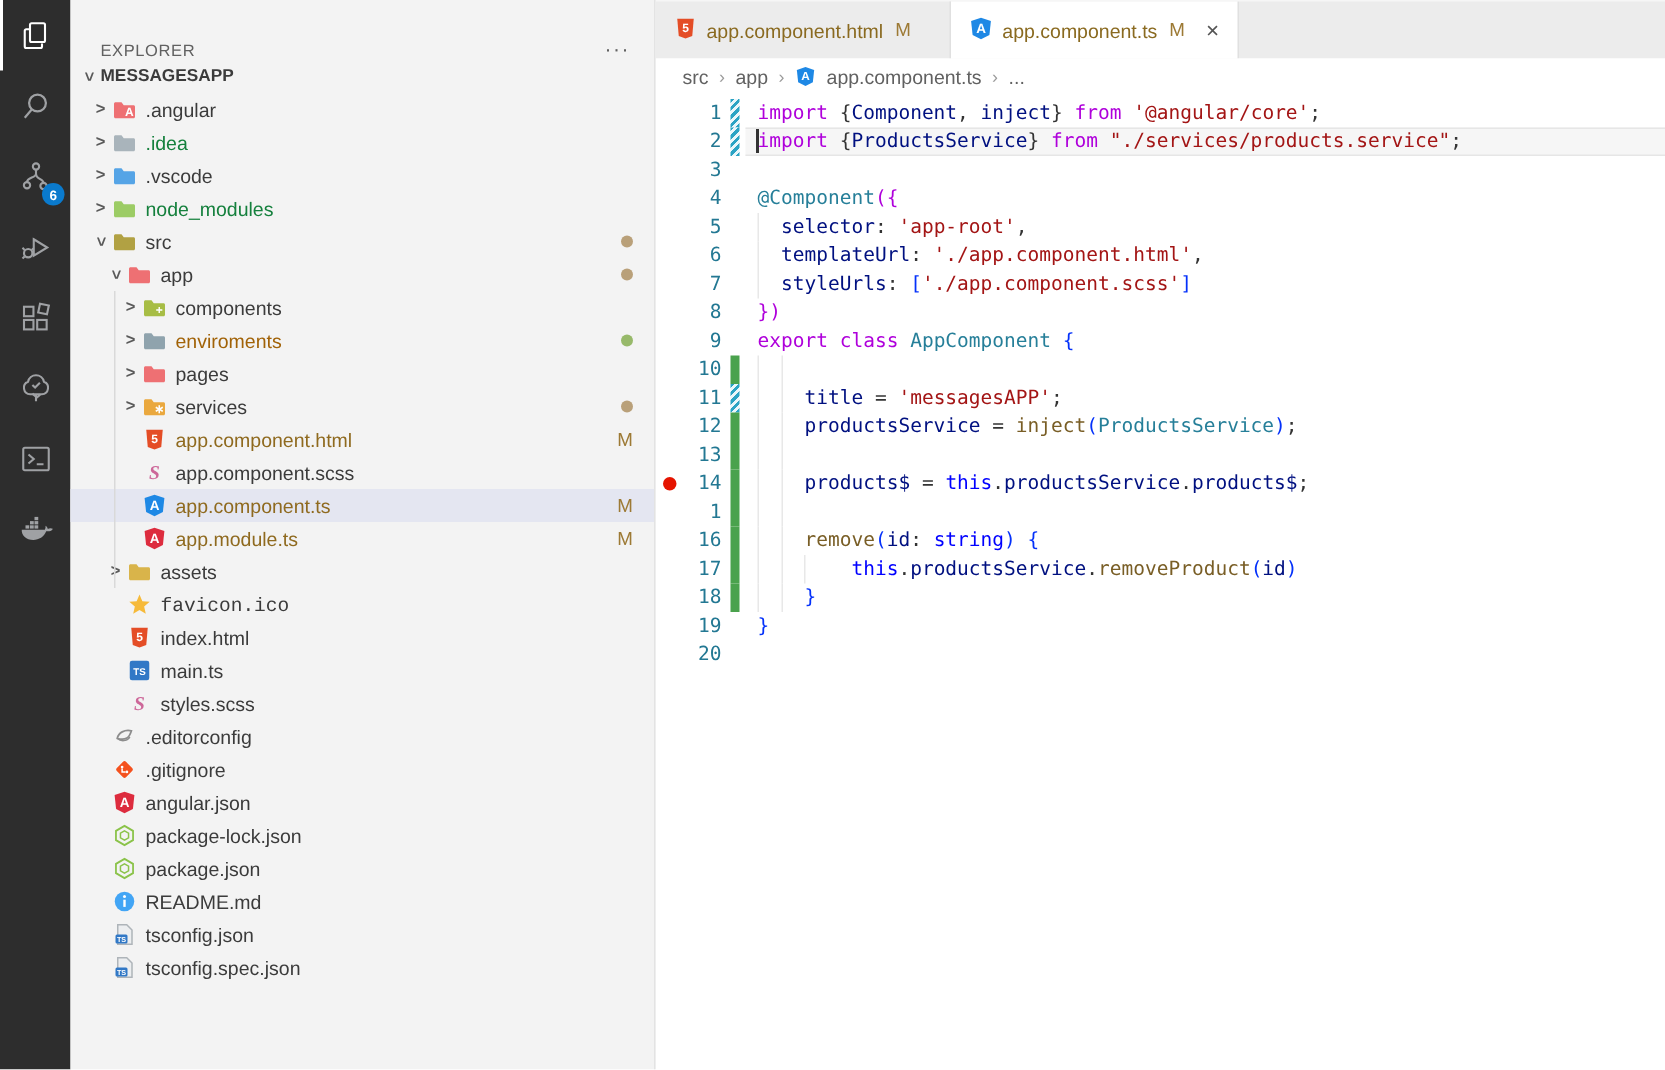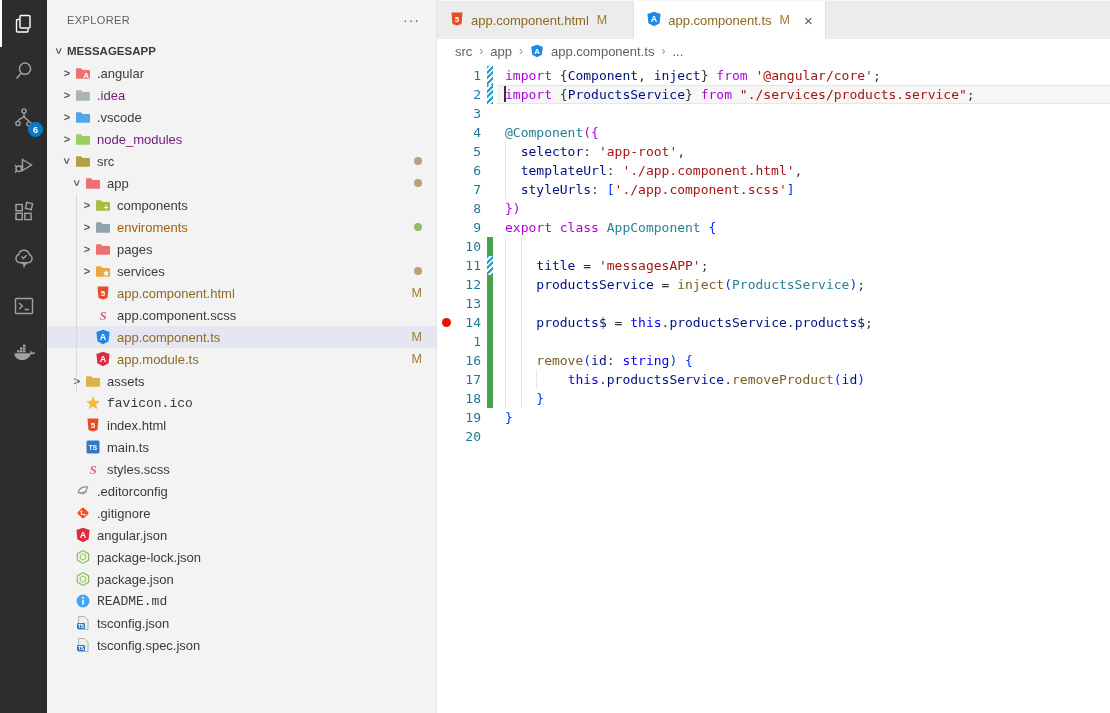--- a/index.html
+++ b/index.html
@@ -8,32 +8,32 @@
 
   
   .abar{width:47px;background:#2d2d2d;flex-shrink:0;display:flex;flex-direction:column;}
   .aitem{width:47px;height:47px;display:flex;align-items:center;justify-content:center;color:#9fa1a4;position:relative;cursor:pointer;}
   .aitem.active{color:#ffffff;box-shadow:inset 2px 0 0 #ffffff;}
   .aitem svg{display:block;}
   .abadge{position:absolute;right:4px;bottom:4px;width:15px;height:15px;border-radius:50%;background:#0a7acd;color:#fff;font-size:9px;display:flex;align-items:center;justify-content:center;font-weight:bold;}
 
   
   .sidebar{width:390px;background:#f3f3f3;flex-shrink:0;position:relative;font-size:13px;color:#3b3b3b;border-right:1px solid #e3e3e3;box-sizing:border-box;}
-  .sb-head{height:40px;display:flex;align-items:center;justify-content:space-between;padding:0 16px 0 20px;font-size:11px;color:#616161;letter-spacing:.4px;}
+  .sb-head{height:40px;display:flex;align-items:flex-end;justify-content:space-between;padding:0 16px 0 20px;font-size:11px;color:#616161;letter-spacing:.4px;}
   .sb-more{color:#616161;font-size:14px;letter-spacing:1px;cursor:pointer;}
   .sb-root{display:flex;align-items:center;height:22px;font-weight:700;font-size:11.5px;padding-left:4px;cursor:pointer;}
   .rows{position:relative;}
   .row{display:flex;align-items:center;height:22px;cursor:pointer;position:relative;}
   .row.sel{background:#e4e6f1;}
   .chev{width:16px;flex-shrink:0;text-align:center;color:#5a5a5a;font-size:11px;font-weight:700;}
   .chev span{display:inline-block;}
   .chev .open{transform:rotate(90deg);}
   .ficon{width:16px;height:16px;margin-right:6px;flex-shrink:0;display:flex;align-items:center;justify-content:center;}
   .lbl{flex:1;white-space:nowrap;overflow:hidden;}
-  .c-muted{color:#701a75;}
+  .c-muted{color:#15803d;}
   .c-added{color:#a16207;}
   .c-modified{color:#8f6a1f;}
   .meta{margin-right:14px;display:flex;align-items:center;}
   .dot{width:8px;height:8px;border-radius:50%;}
   .dot.tan{background:#b9a079;}
   .dot.green{background:#97b96a;}
   .mflag{color:#9d7a35;font-size:12.5px;}
   .tguide{position:absolute;left:29px;width:1px;background:#d9d9d9;}
 
   
@@ -398,21 +398,21 @@
         <div class="row" style="padding-left: 12px;">
           <span class="chev"></span>
           <span class="ficon">
             <svg width="16" height="16" viewBox="0 0 16 16">
               <path d="M8 1.6 13.7 4.9v6.2L8 14.4 2.3 11.1V4.9z" fill="none" stroke="#8bc34a" stroke-width="1.2"></path>
               <path d="M8 4.9 10.7 6.4v3.2L8 11.1 5.3 9.6V6.4z" fill="none" stroke="#8bc34a" stroke-width="1"></path>
             </svg>
           </span>
           <span class="lbl">package.json</span>
         </div>
-        <div class="row" style="padding-left: 12px; font-family: Liberation Mono, monospace;">
+        <div class="row" style="padding-left: 12px;">
           <span class="chev"></span>
           <span class="ficon">
             <svg width="16" height="16" viewBox="0 0 16 16">
               <circle cx="8" cy="8" r="6.5" fill="#42a5f5"></circle>
               <rect x="7.2" y="6.8" width="1.6" height="4.8" fill="#fff"></rect>
               <circle cx="8" cy="4.7" r="1" fill="#fff"></circle>
             </svg>
           </span>
           <span class="lbl">README.md</span>
         </div>

